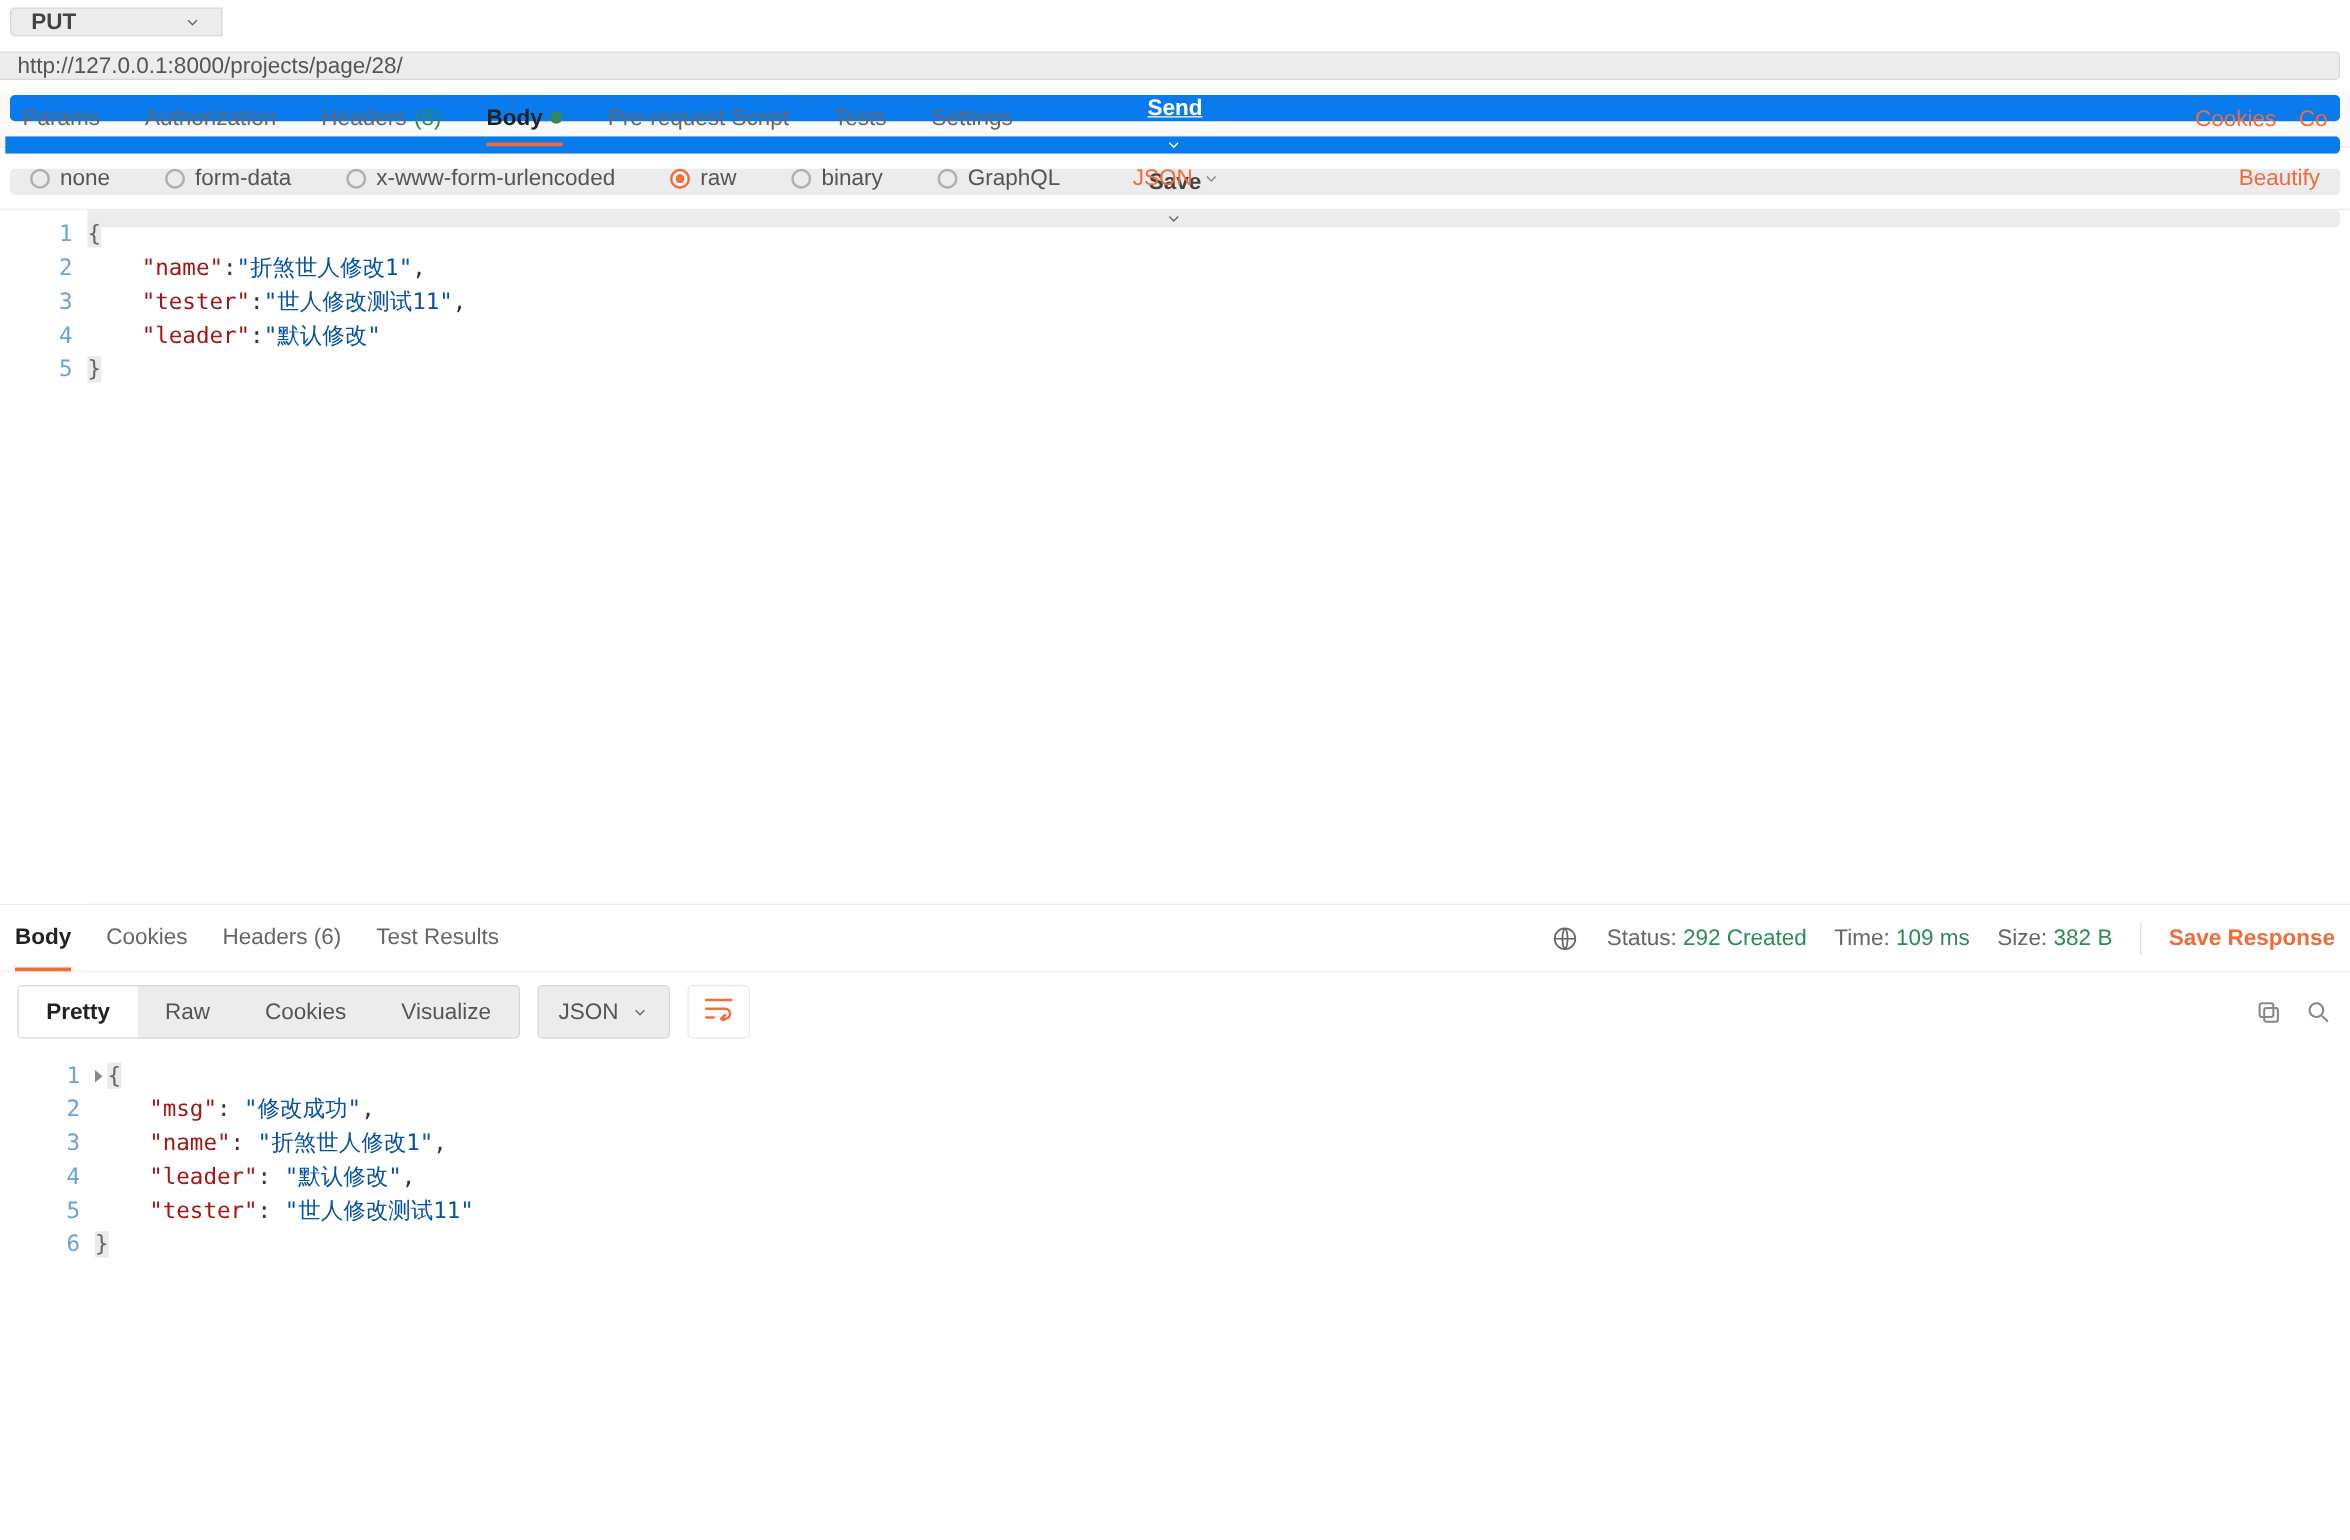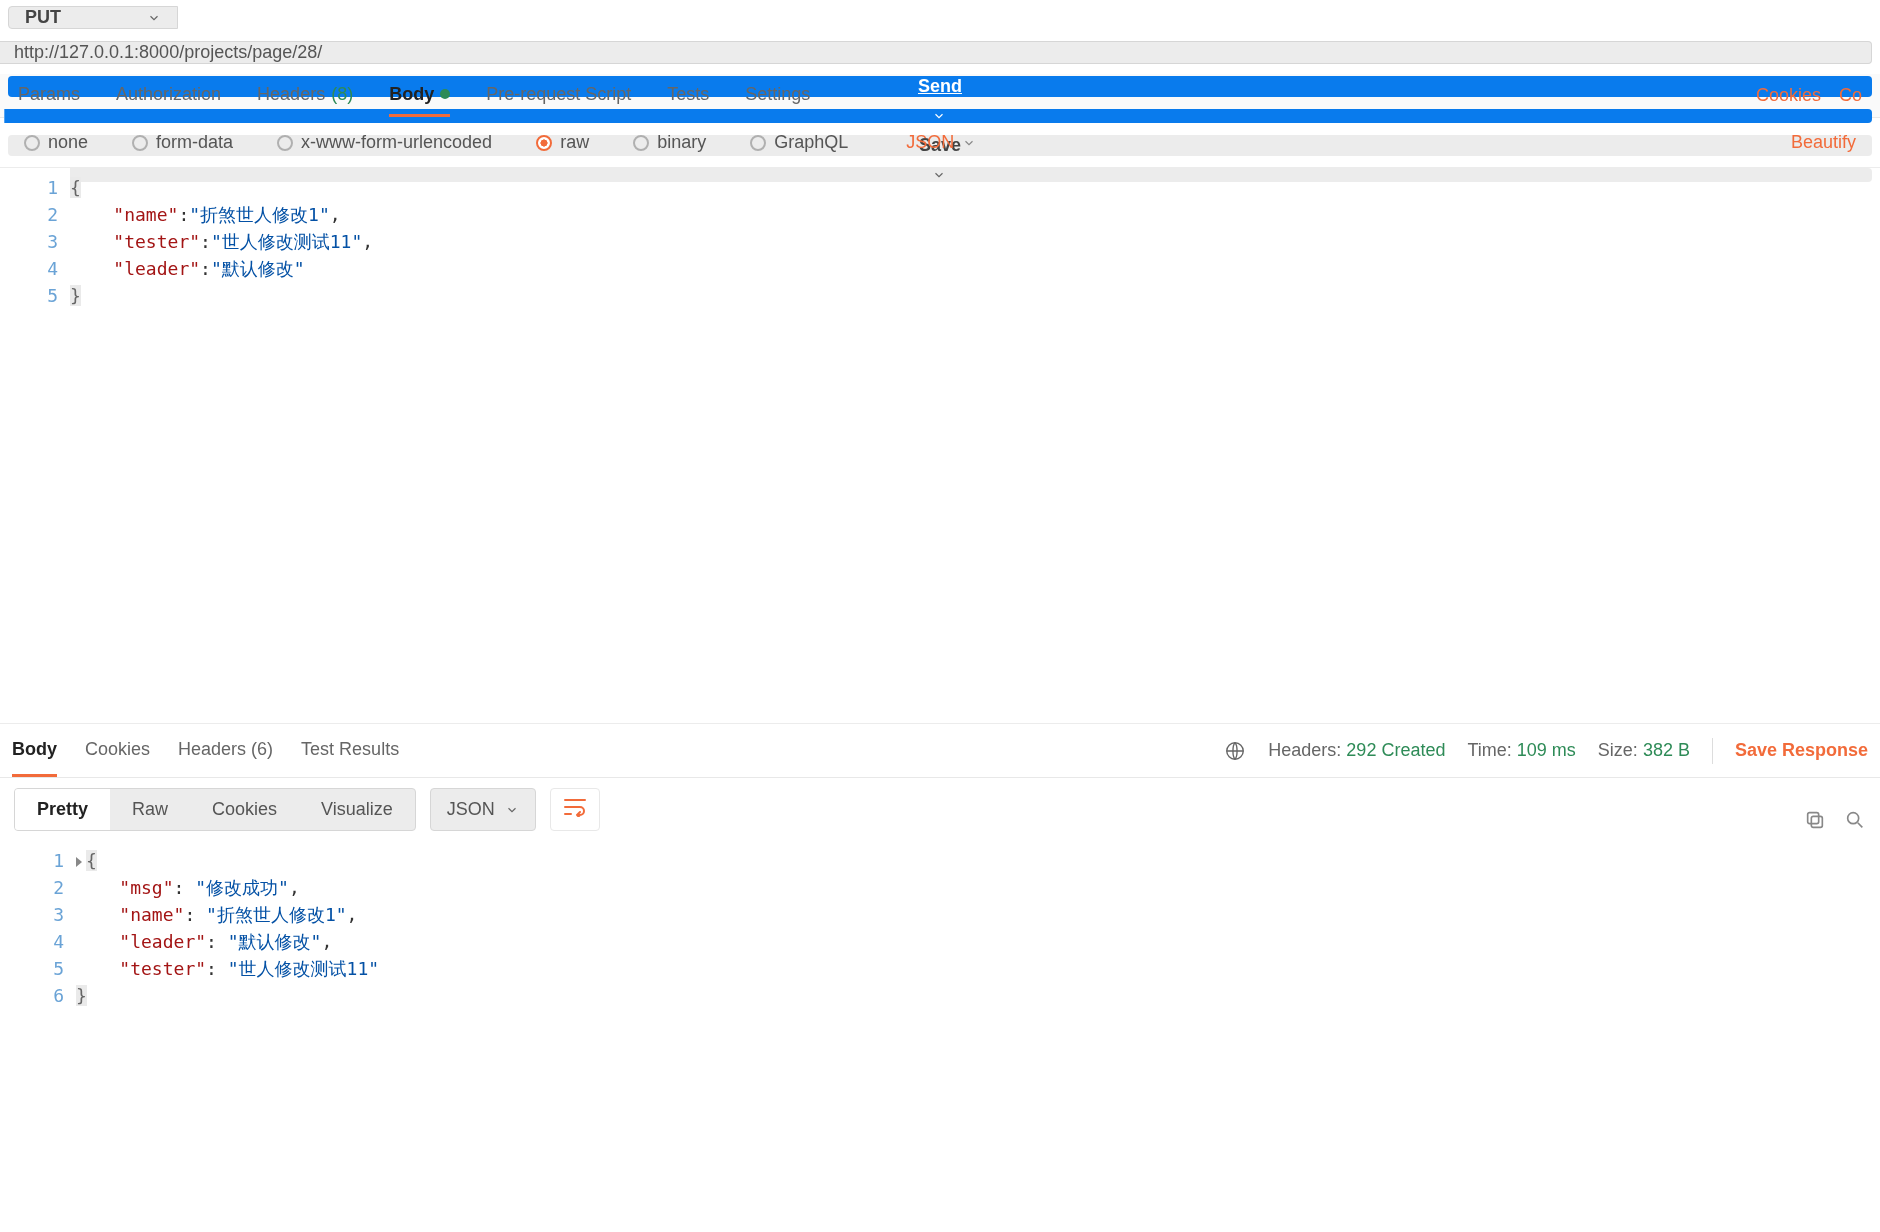--- a/index.html
+++ b/index.html
@@ -92,21 +92,21 @@
   }
   .resp-tab { color: #666; cursor: pointer; height: 100%; display: flex; align-items: center; border-bottom: 3px solid transparent; }
   .resp-tab.active { color: #222; font-weight: 600; border-bottom-color: #f26b3a; }
   .resp-meta { margin-left: auto; display: flex; align-items: center; gap: 22px; color: #666; }
   .resp-meta .okval { color: #2e8b57; }
   .resp-meta .divider { width: 1px; height: 26px; background: #ddd; }
   .globe-icon { width: 22px; height: 22px; stroke: #666; fill: none; }
 
   
   .resp-toolbar {
-    display: flex; align-items: flex-end; gap: 14px;
+    display: flex; align-items: center; gap: 14px;
     padding: 10px 14px; font-size: 18px; background: #fff;
   }
   .seg { display: flex; background: #ececec; border: 1px solid #d6d6d6; border-radius: 4px; overflow: hidden; }
   .seg-btn { padding: 10px 22px; color: #555; cursor: pointer; }
   .seg-btn.active { background: #fff; color: #222; font-weight: 600; }
   .resp-format { display: flex; align-items: center; gap: 10px; background: #ececec; border: 1px solid #d6d6d6; border-radius: 4px; padding: 10px 16px; cursor: pointer; color: #555; }
   .wrap-icon { background: #fff; border: 1px solid #e8e8e8; border-radius: 4px; padding: 8px 12px; color: #f26b3a; cursor: pointer; }
   .resp-toolbar-right { margin-left: auto; display: flex; gap: 18px; color: #888; }
 
   
@@ -244,21 +244,21 @@
   <div class="resp-tab">
       <span>Test Results</span>
     </div>
 
   <div class="resp-meta">
     <svg class="globe-icon" viewBox="0 0 24 24">
       <circle cx="12" cy="12" r="9" stroke-width="1.5"></circle>
       <path d="M3 12h18M12 3c3 3 3 15 0 18M12 3c-3 3-3 15 0 18" stroke-width="1.5"></path>
     </svg>
     <span>
-      <span>Headers:</span>
+      <span>Status:</span>
       <span class="okval">292 Created</span>
     </span>
     <span>
       <span>Time:</span>
       <span class="okval">109 ms</span>
     </span>
     <span>
       <span>Size:</span>
       <span class="okval">382 B</span>
     </span>

